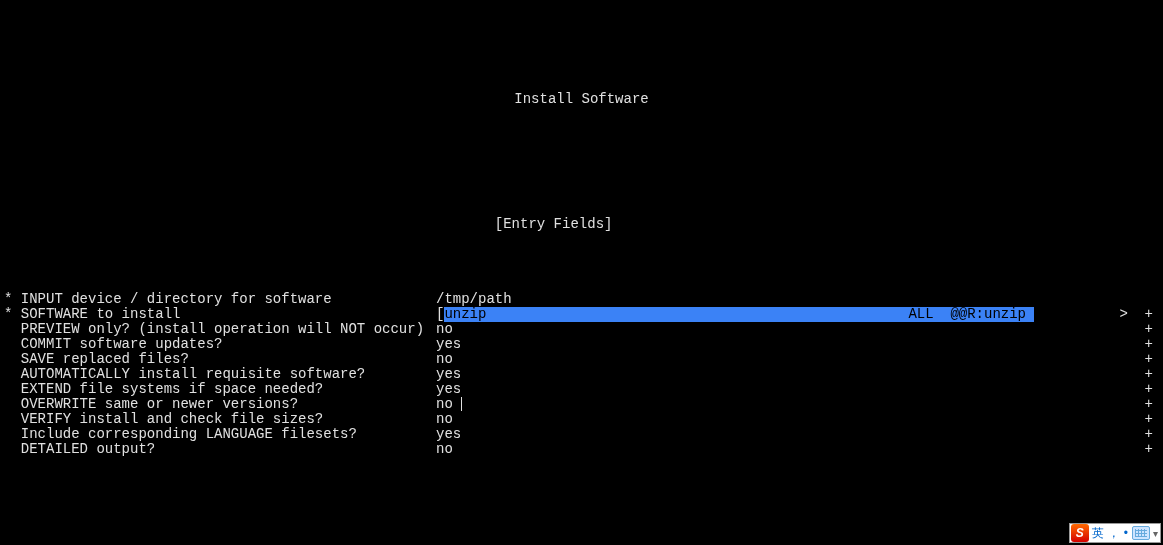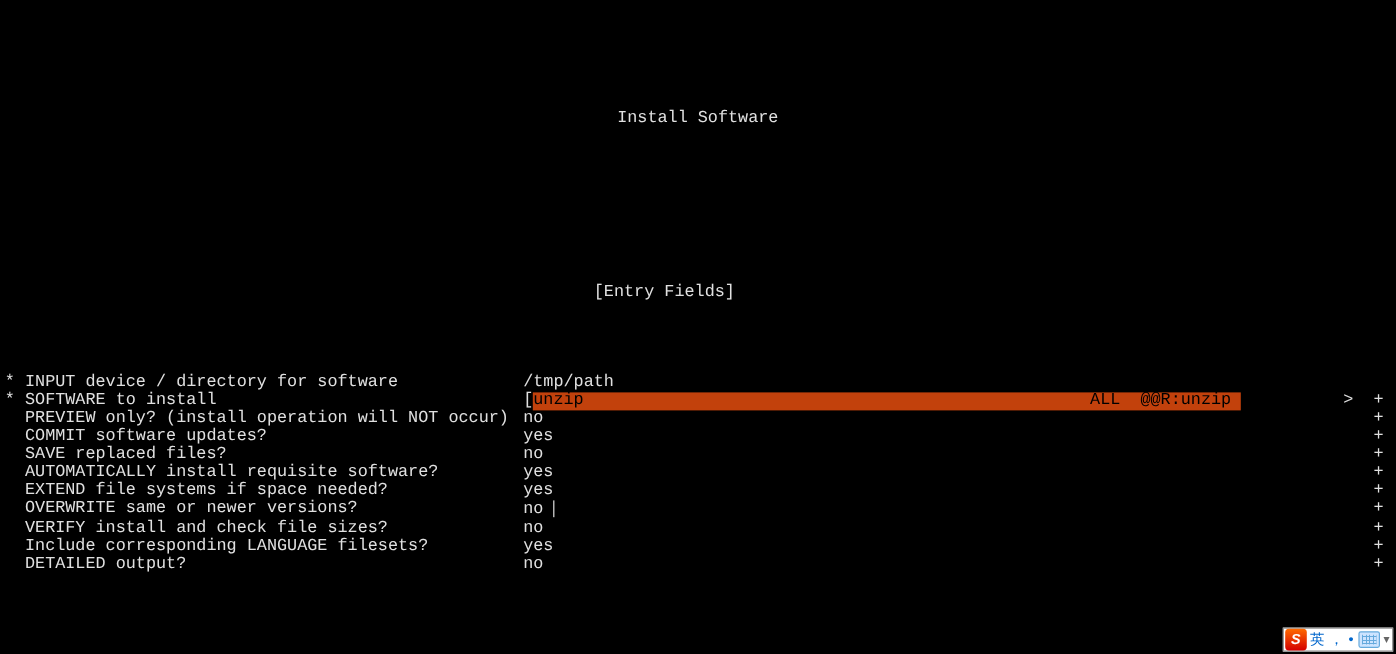--- a/index.html
+++ b/index.html
@@ -8,26 +8,26 @@
     color:#e0e0e0;
     font-family:"Courier New",monospace;
     font-size:14px;
     line-height:15px;
     width:1163px;
     height:545px;
     overflow:hidden;
     white-space:pre;
   }
   .screen { padding:2px 4px; }
-  .title { text-align:center; margin-bottom:25px; }
+  .title { text-align:center; margin-bottom:5px; }
   .row { display:flex; }
   .label { width:432px; flex-shrink:0; }
   .value { width:600px; flex-shrink:0; }
   .tail { flex:1; text-align:right; padding-right:6px; }
-  .entry-hl { background:#c2410c; color:#000; display:flex; }
+  .entry-hl { background:#3b82f6; color:#000; display:flex; }
   .entry-hl .unz { flex:0 0 auto; }
   .entry-hl .mid { flex:1; }
   .entry-hl .allr { flex:0 0 auto;font-family:Liberation Mono, monospace; }
   .txtcur { display:inline-block; width:1px; height:14px; background:#e0e0e0; vertical-align:middle; margin-left:8px; }
   .ime-bar {
     position:absolute; bottom:2px; right:2px;
     background:#fff; color:#333;
     font-family:Arial,sans-serif; font-size:12px;
     display:flex; align-items:center;
     border:1px solid #999; height:20px;

